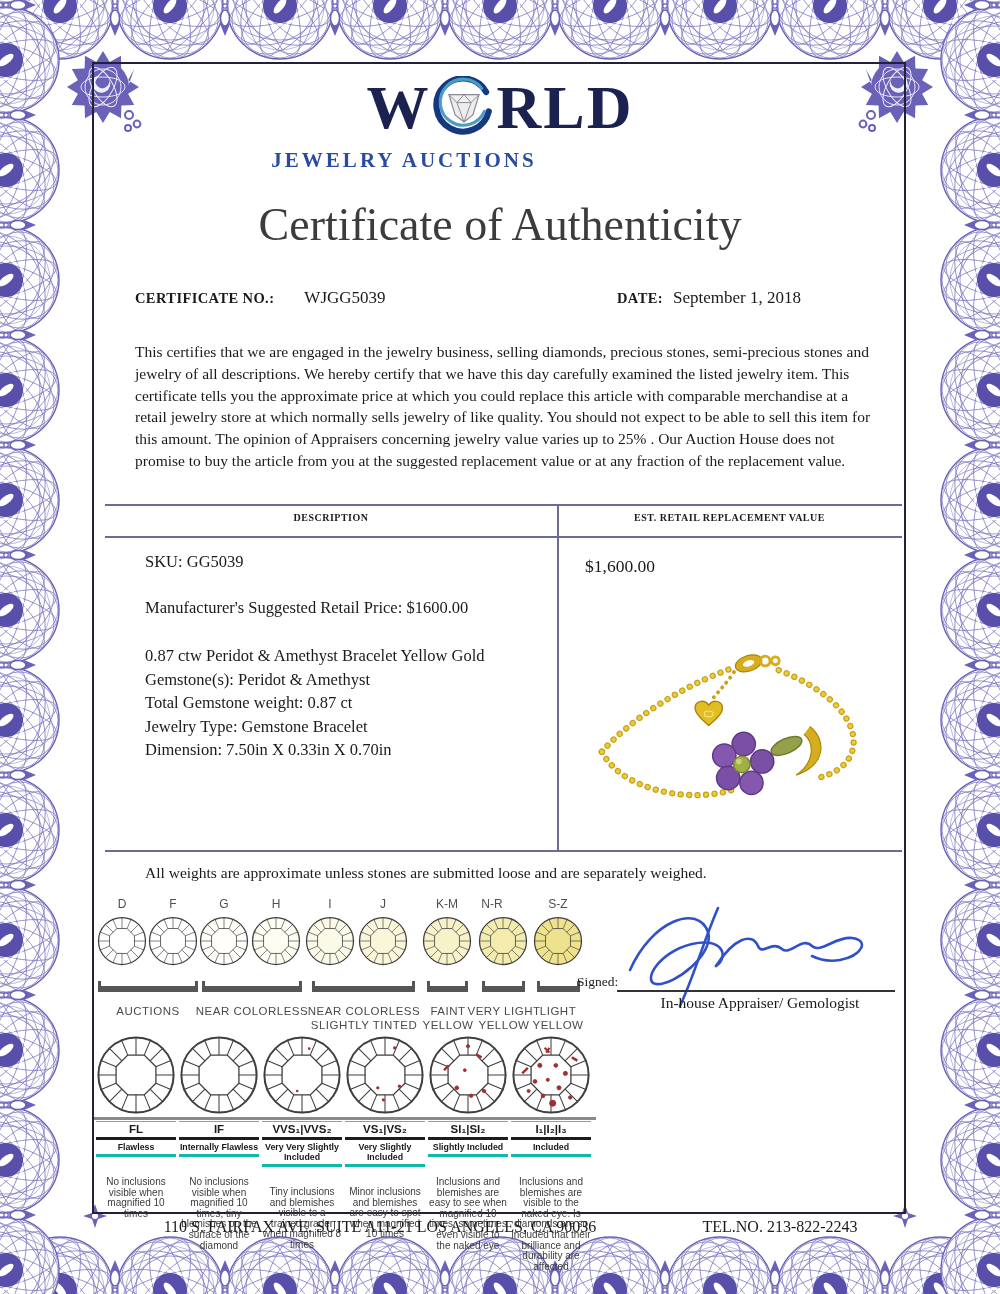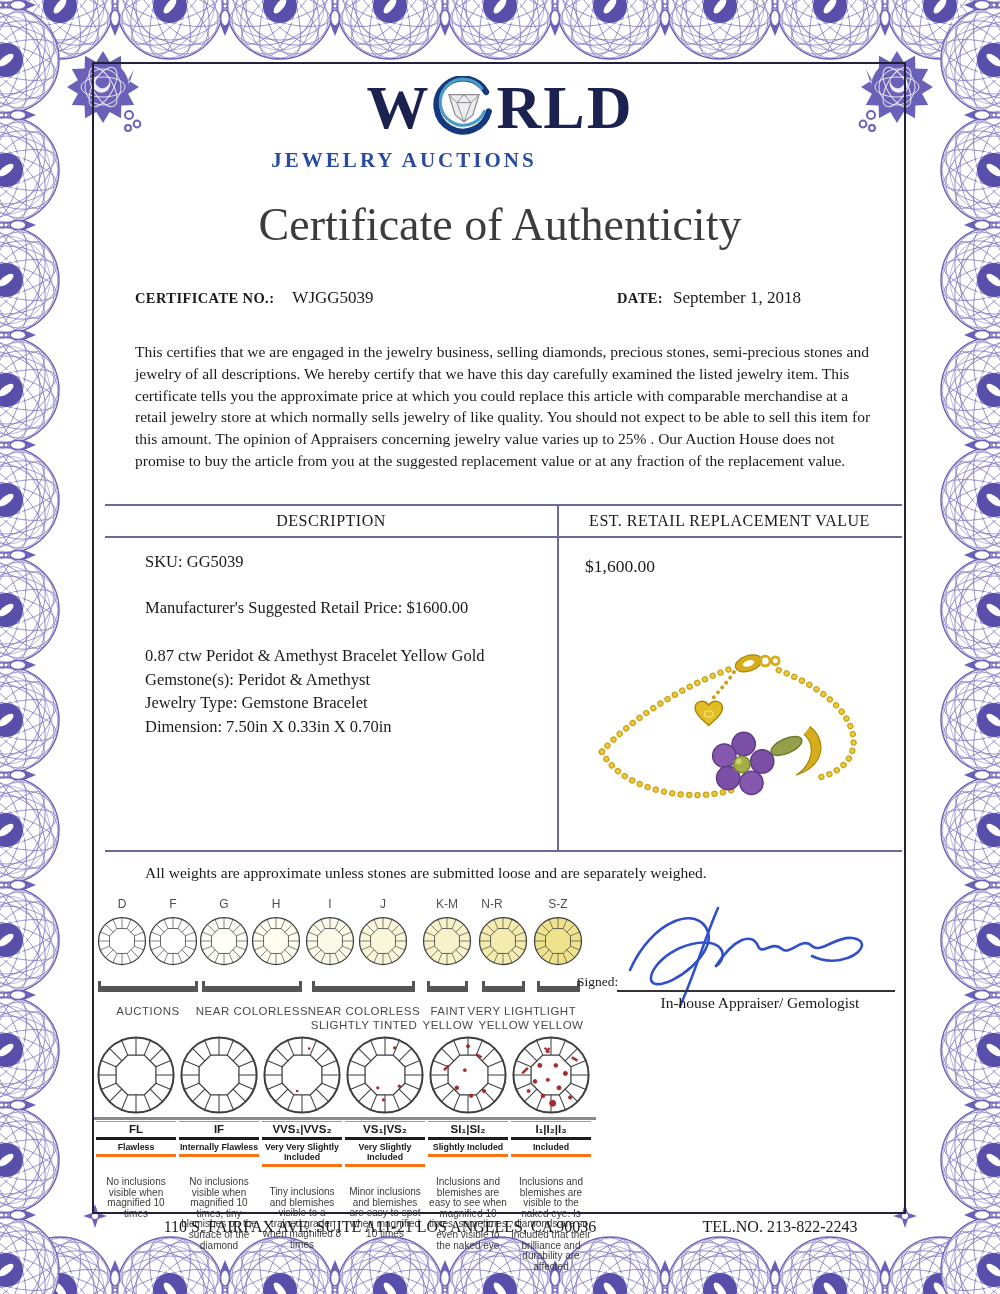--- a/index.html
+++ b/index.html
@@ -10,47 +10,47 @@
   .frame{left:92px;top:62px;width:810px;height:1148px;border:2px solid #232039;}
   
   .logo-row{left:0;top:76px;width:1000px;display:flex;justify-content:center;align-items:center;gap:2px;}
   .logo-word{font-size:62px;font-weight:700;color:#1b2250;letter-spacing:2px;line-height:62px;}
   .logo-sub{left:0;top:148px;width:808px;text-align:center;font-size:21px;font-weight:700;
             color:#2a4ba0;letter-spacing:3px;}
   .cert-title{left:0;top:198px;width:1000px;text-align:center;font-size:46px;color:#3c3c3c;}
   
   .lab{font-weight:700;font-size:14.5px;letter-spacing:.4px;}
   .val{font-size:17px;}
-  .info-left{left:135px;top:288px;display:flex;gap:18px;align-items:baseline;}
+  .info-left{left:135px;top:288px;display:flex;gap:30px;align-items:baseline;}
   .info-right{left:617px;top:288px;display:flex;gap:10px;align-items:baseline;}
   .intro{left:135px;top:341px;width:748px;font-size:15.5px;line-height:21.8px;text-align:left;}
   
   .tline{background:#6b6b94;height:2px;}
   .vline{background:#6b6b94;width:2px;}
-  .thead{font-weight:400;font-size:16px;letter-spacing:.5px;text-align:center;}
+  .thead{font-weight:700;font-size:10px;letter-spacing:.5px;text-align:center;}
   .cellserif{font-size:16.5px;}
   .details div{line-height:23.5px;}
   
   .weights{left:145px;top:864px;font-size:15.5px;}
   
   .grade-lab{font-family:"Liberation Sans",sans-serif;font-size:12px;color:#4f4f4f;text-align:center;width:50px;}
   .cbar{height:6px;background:#555;}
   .cbar:before,.cbar:after{content:'';position:absolute;width:3px;height:11px;background:#555;top:-5px;}
   .cbar:before{left:0;} .cbar:after{right:0;}
   .grp-lab{font-family:"Liberation Sans",sans-serif;font-size:11.5px;line-height:13.5px;color:#4a4a4a;
            text-align:center;letter-spacing:.5px;}
   
   .signed{font-size:13.5px;}
   .sigline{height:2px;background:#333;}
   .sigtitle{font-size:15.5px;}
   
   .clar-col{position:absolute;width:80px;font-family:"Liberation Sans",sans-serif;text-align:center;}
   .clar-grade{font-size:11.5px;font-weight:700;border-top:1px solid #9a9a9a;border-bottom:3px solid #1c1c1c;
               padding:1px 0 2px;}
-  .clar-name{font-size:8.8px;font-weight:700;border-bottom:3px solid #f97316;padding:2px 0;}
+  .clar-name{font-size:8.8px;font-weight:700;border-bottom:3px solid #14b8a6;padding:2px 0;}
   .clar-desc{font-size:10px;line-height:10.6px;color:#3c3c3c;padding-top:20px;}
   
   .footer{font-size:16px;}
 </style>
 </head>
 <body>
 
 <div class="page">
 
   <svg width="0" height="0" style="position:absolute" aria-hidden="true">
@@ -182,20 +182,21 @@
   <div class="abs tline" style="left:105px;top:850px;width:797px"></div>
 
   <div class="abs thead" style="left:105px;top:512px;width:452px">DESCRIPTION</div>
   <div class="abs thead" style="left:557px;top:512px;width:345px">EST. RETAIL REPLACEMENT VALUE</div>
 
   <div class="abs cellserif" style="left:145px;top:552px">SKU: GG5039</div>
   <div class="abs cellserif" style="left:145px;top:598px">Manufacturer's Suggested Retail Price: $1600.00</div>
   <div class="abs cellserif details" style="left:145px;top:644px">
     <div>0.87 ctw Peridot &amp; Amethyst Bracelet Yellow Gold</div>
     <div>Gemstone(s): Peridot &amp; Amethyst</div>
+    <div>Total Gemstone weight: 0.87 ct</div>
     <div>Jewelry Type: Gemstone Bracelet</div>
     <div>Dimension: 7.50in X 0.33in X 0.70in</div>
   </div>
 
   <div class="abs val" style="left:585px;top:556px;font-size:17.5px">$1,600.00</div>
 
   <svg class="abs" style="left:588px;top:608px" width="292" height="204" viewBox="0 0 300 210">
     <g stroke="#c9a115" stroke-width="6.5" fill="none" stroke-linecap="round" stroke-dasharray="0.1,8.6">
       <path d="M14,148 C40,118 92,82 148,62"></path>
       <path d="M196,64 C238,80 270,106 273,134 C275,156 258,170 236,175"></path>

